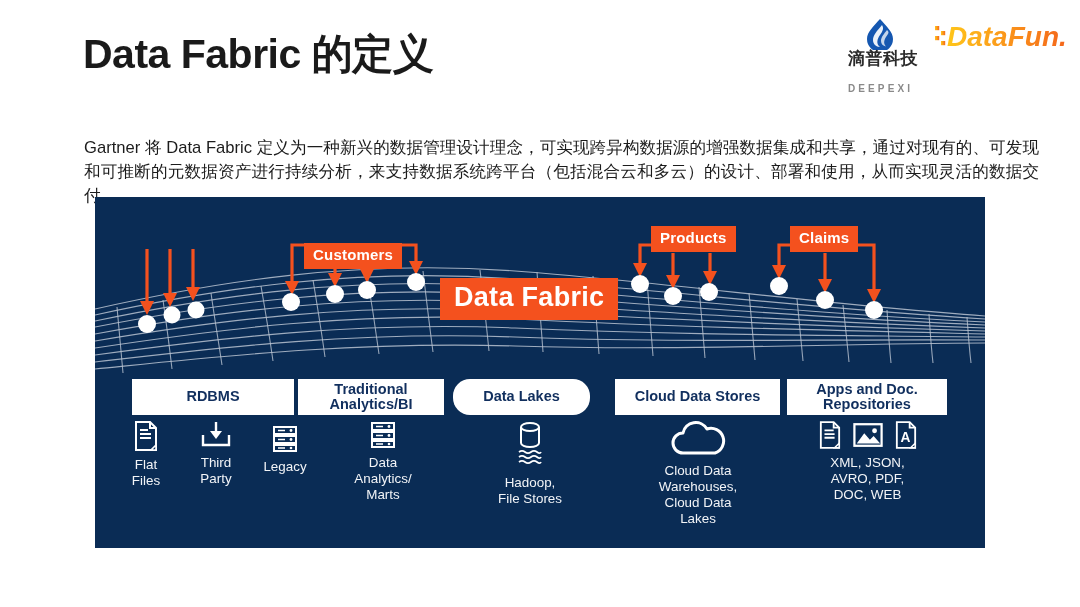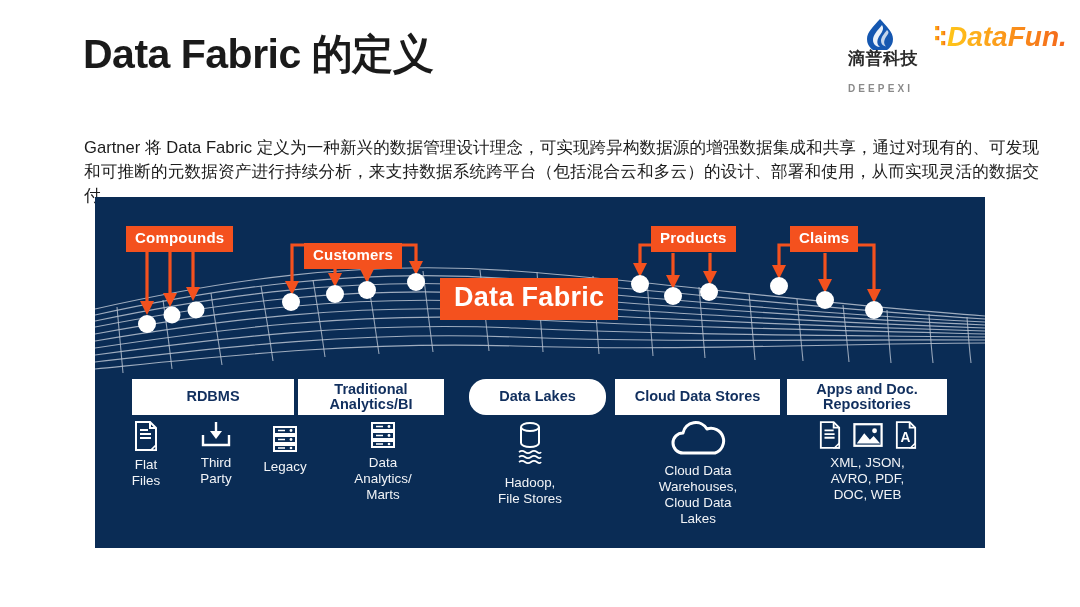--- a/index.html
+++ b/index.html
@@ -334,32 +334,31 @@
       <circle cx="321" cy="85" r="9"></circle>
       <circle cx="545" cy="87" r="9"></circle>
       <circle cx="578" cy="99" r="9"></circle>
       <circle cx="614" cy="95" r="9"></circle>
       <circle cx="684" cy="89" r="9"></circle>
       <circle cx="730" cy="103" r="9"></circle>
       <circle cx="779" cy="113" r="9"></circle>
     </g>
   </svg>
 
-  <div class="chip chip-compounds">Compounds</div>
   <div class="chip chip-customers">Customers</div>
   <div class="chip chip-products">Products</div>
   <div class="chip chip-claims">Claims</div>
 
   <div class="fabric-chip">Data Fabric</div>
 
   <div class="cat-row">
     <div class="cat-box" style="left:37px;  width:162px;">RDBMS</div>
     <div class="cat-box" style="left:203px; width:146px; white-space:pre-line;">Traditional
 Analytics/BI</div>
-    <div class="cat-box" style="left:374px; width:137px;border-radius:17px;">Data Lakes</div>
+    <div class="cat-box" style="left:358px; width:137px;border-radius:17px;">Data Lakes</div>
     <div class="cat-box" style="left:520px; width:165px;">Cloud Data Stores</div>
     <div class="cat-box" style="left:692px; width:160px; white-space:pre-line;">Apps and Doc.
 Repositories</div>
   </div>
 
   <div class="icon-layer">
 
     <div class="icon-col" style="left:20px; width:62px;">
       <svg class="icon-glyph" width="24" height="30" viewBox="0 0 24 30">
         <path d="M2 1 H16 L22 7 V29 H2 Z" fill="none" stroke="#ffffff" stroke-width="2"></path>

